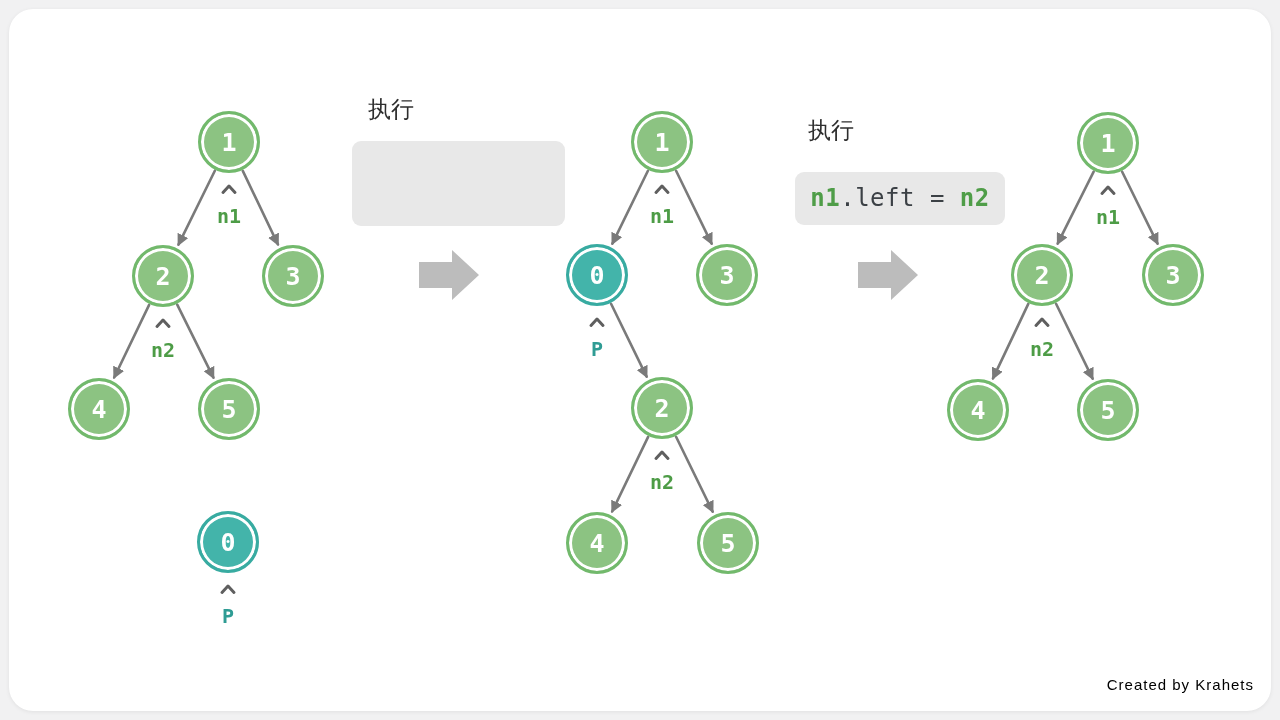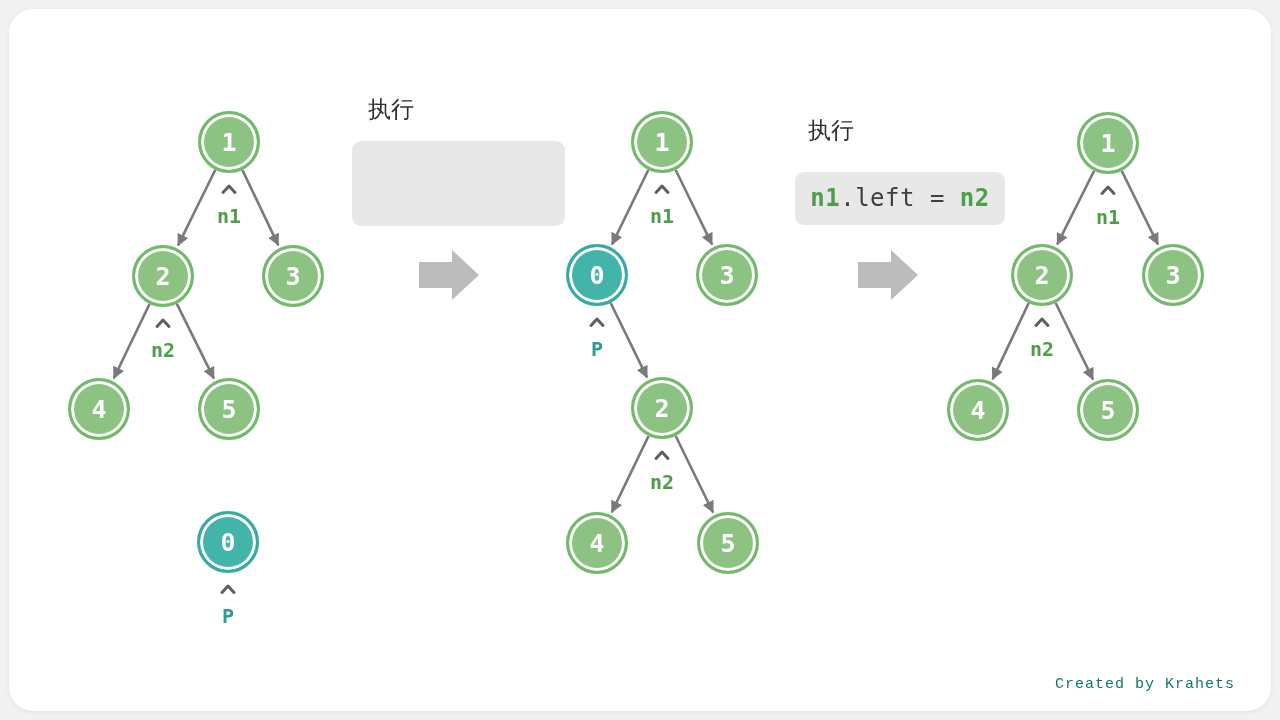--- a/index.html
+++ b/index.html
@@ -62,24 +62,24 @@
     align-items: center;
     font-family: "DejaVu Sans Mono", "Liberation Mono", monospace;
     font-size: 24px;
   }
   .code-line { line-height: 35px; white-space: pre; letter-spacing: 0.5px; }
   .tok-plain { color: #3b4045; }
   .tok-green { color: #4f9d48; font-weight: bold; }
   .tok-teal  { color: #2c9c95; font-weight: bold; }
   .watermark {
     position: absolute;
-    right: 45px; top: 676px;
-    font-family: Liberation Mono, monospace;
+    right: 26px; top: 676px;
+    font-family: Liberation Sans, sans-serif;
     font-size: 15px; letter-spacing: 1px;
-    color: #0f766e;
+    color: #000000;
   }
 </style>
 </head>
 <body>
 
 <div class="stage">
   <div class="card"></div>
 
   <svg id="edges-svg">
     <defs>

